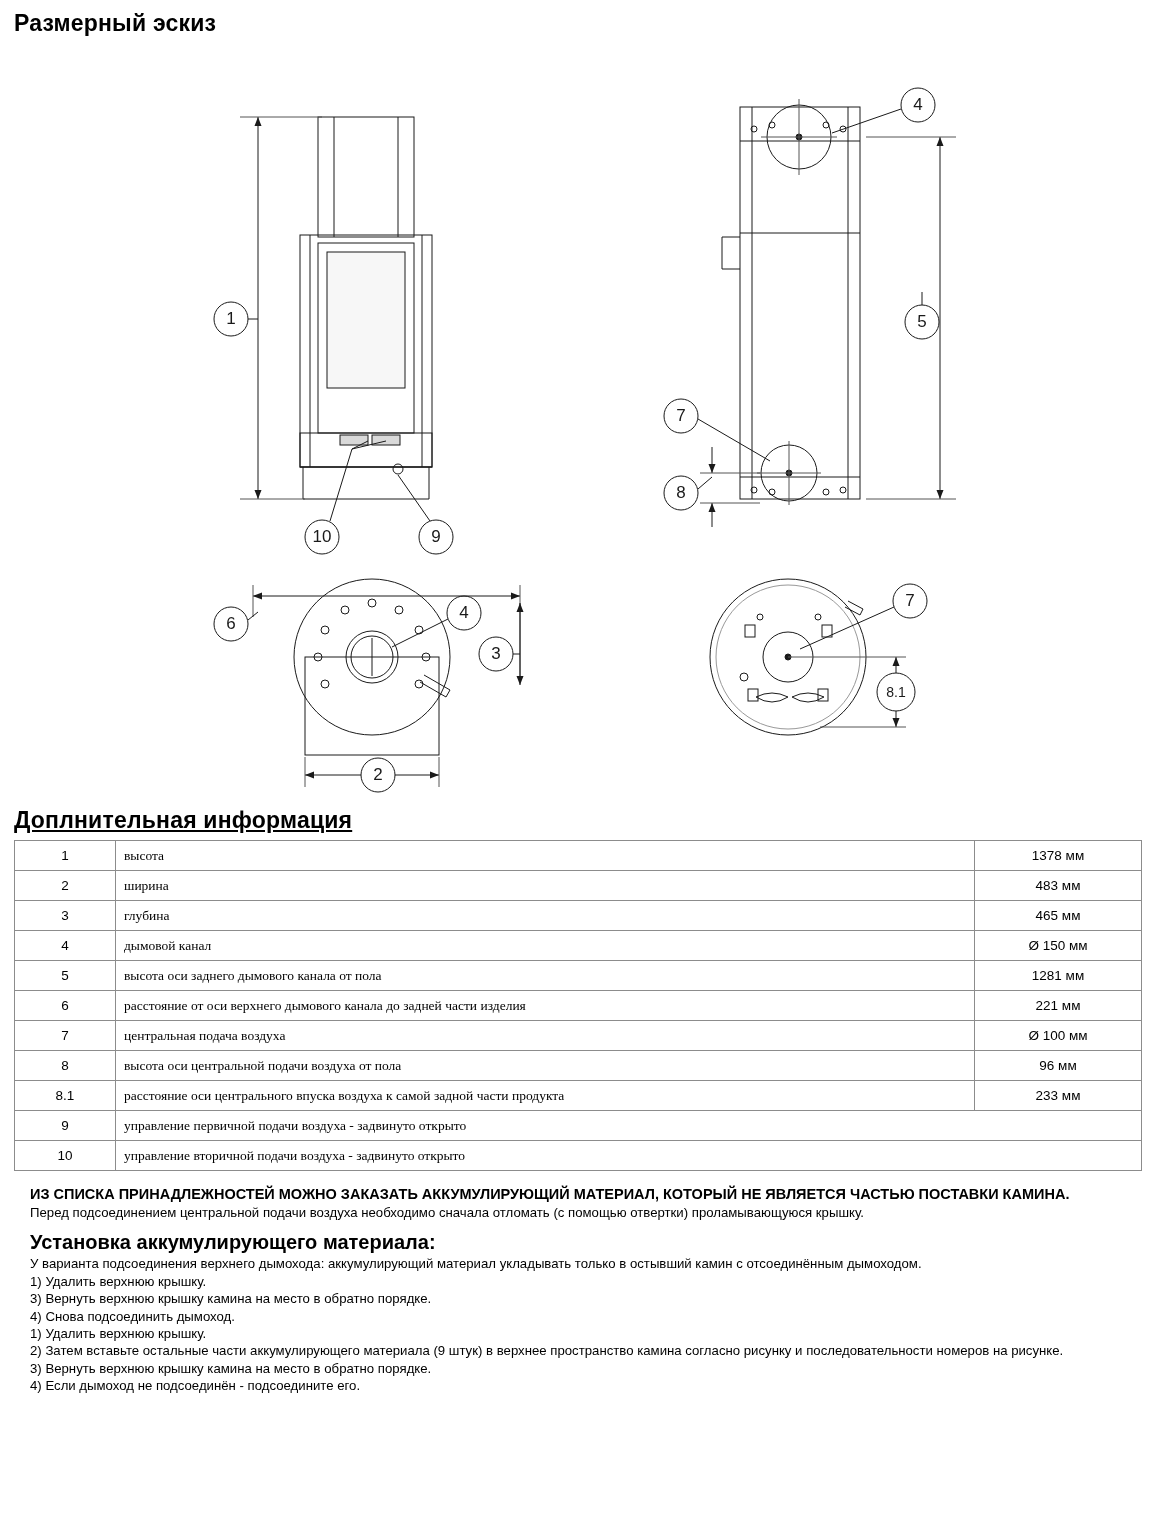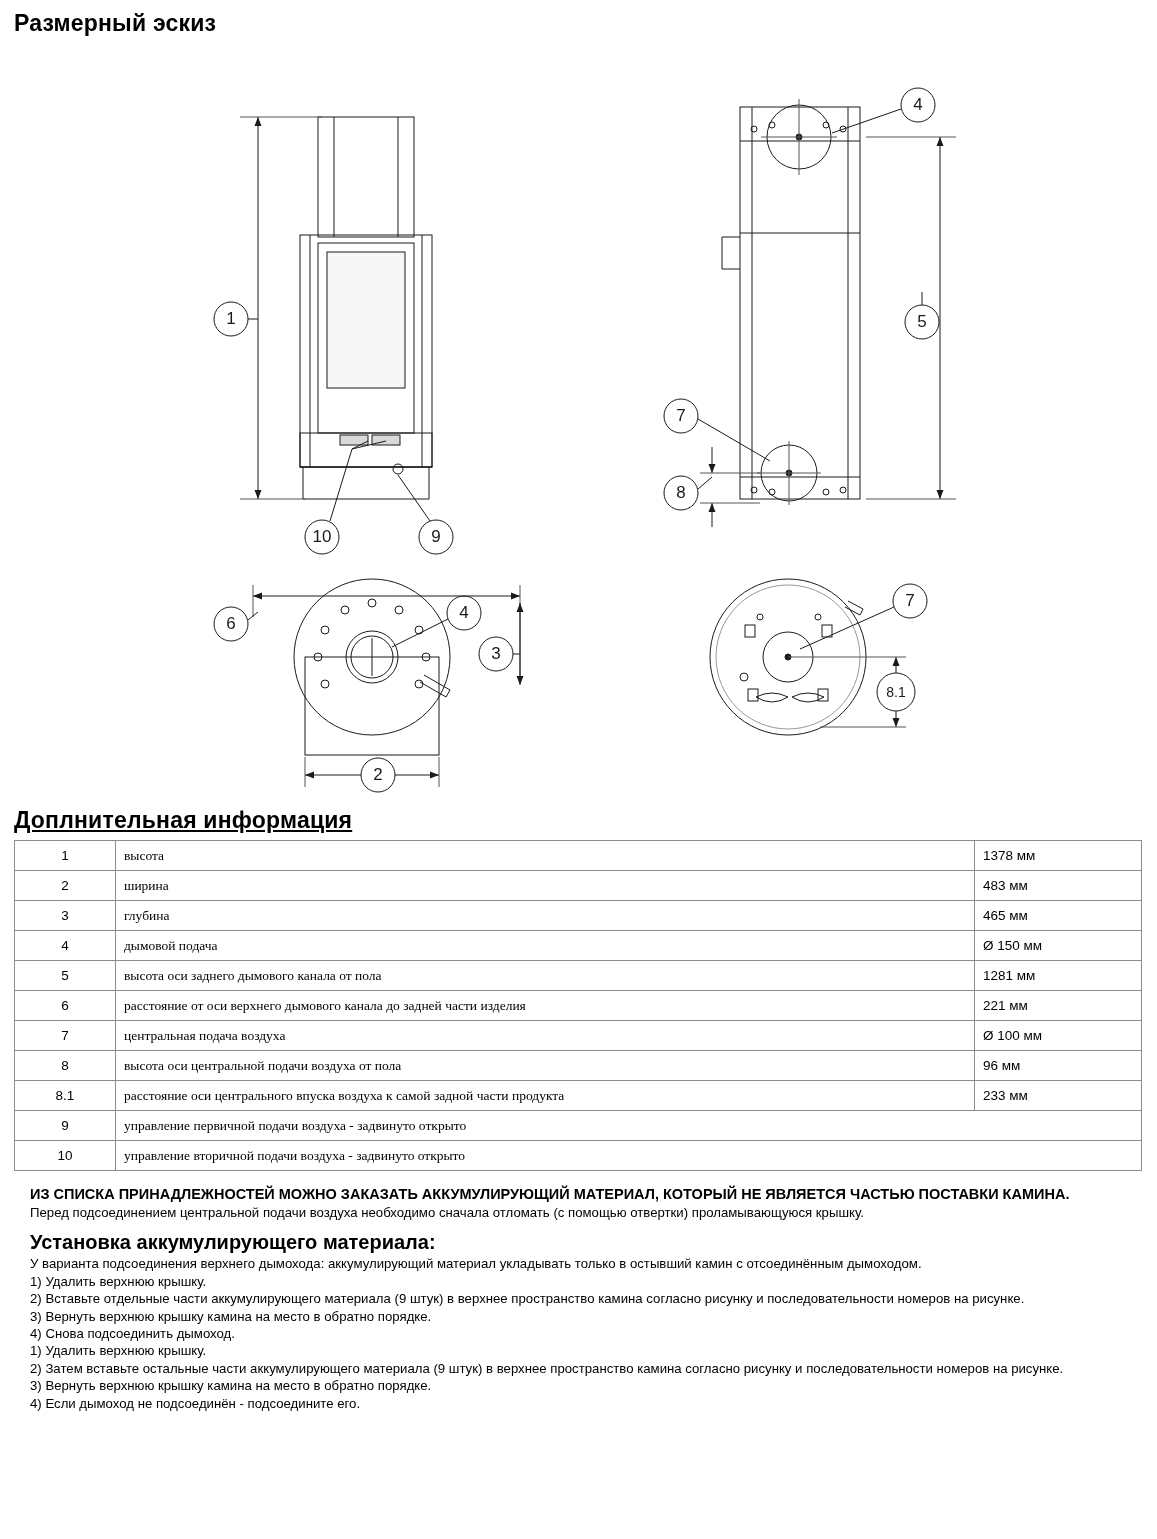--- a/index.html
+++ b/index.html
@@ -56,21 +56,21 @@
   td.idx {
     width: 84px;
     text-align: center;
   }
   td.desc {
     text-align: left;
     font-family: Liberation Serif, serif;
   }
   td.val {
     width: 150px;
-    text-align: left;
+    text-align: center;
     padding-right: 10px;
   }
   .notes {
     margin: 14px 14px 0 30px;
     font-size: 13.2px;
     line-height: 1.32;
   }
   .notes .bold {
     font-weight: bold;
     font-size: 14.5px;
@@ -304,21 +304,21 @@
         <td class="desc">ширина</td>
         <td class="val">483 мм</td>
       </tr>
       <tr>
         <td class="idx">3</td>
         <td class="desc">глубина</td>
         <td class="val">465 мм</td>
       </tr>
       <tr>
         <td class="idx">4</td>
-        <td class="desc">дымовой подача</td>
+        <td class="desc">дымовой канал</td>
         <td class="val">Ø 150 мм</td>
       </tr>
       <tr>
         <td class="idx">5</td>
         <td class="desc">высота оси заднего дымового канала от пола</td>
         <td class="val">1281 мм</td>
       </tr>
       <tr>
         <td class="idx">6</td>
         <td class="desc">расстояние от оси верхнего дымового канала до задней части изделия</td>
@@ -349,21 +349,20 @@
       </tr>
     </tbody>
   </table>
 
   <div class="notes">
     <p class="bold">ИЗ СПИСКА ПРИНАДЛЕЖНОСТЕЙ МОЖНО ЗАКАЗАТЬ АККУМУЛИРУЮЩИЙ МАТЕРИАЛ, КОТОРЫЙ НЕ ЯВЛЯЕТСЯ ЧАСТЬЮ ПОСТАВКИ КАМИНА.</p>
     <p> Перед подсоединением центральной подачи воздуха необходимо сначала отломать (с помощью отвертки) проламывающуюся крышку.</p>
     <p class="subhead">Установка аккумулирующего материала:</p>
     <p>У варианта подсоединения верхнего дымохода: аккумулирующий материал укладывать только в остывший камин с отсоединённым дымоходом.</p>
     <p>1) Удалить верхнюю крышку.</p>
-    <p>2) Вставьте отдельные части аккумулирующего материала (9 штук) в верхнее пространство камина согласно рисунку и последовательности номеров на рисунке.</p>
     <p>3) Вернуть верхнюю крышку камина на место в обратно порядке.</p>
     <p>4) Снова подсоединить дымоход.</p>
     <p>1) Удалить верхнюю крышку.</p>
     <p>2) Затем вставьте остальные части аккумулирующего материала (9 штук) в верхнее пространство камина согласно рисунку и последовательности номеров на рисунке.</p>
     <p>3) Вернуть верхнюю крышку камина на место в обратно порядке.</p>
     <p>4) Если дымоход не подсоединён - подсоедините его.</p>
   </div>
 
 </div>
 

